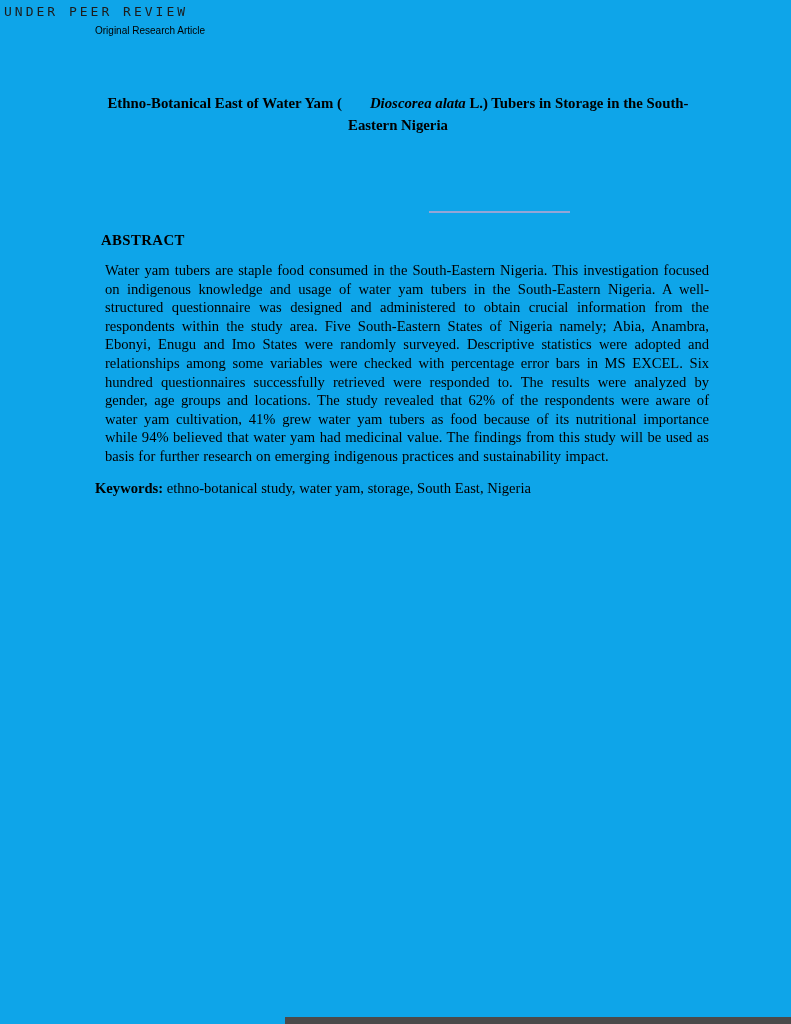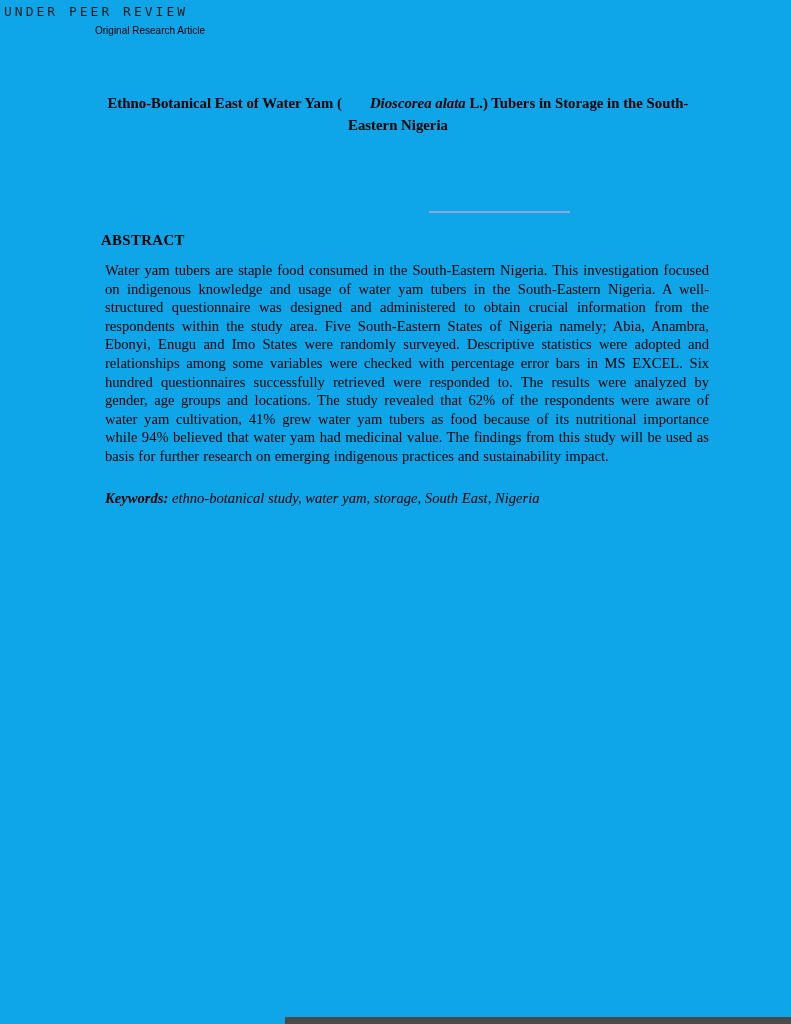--- a/index.html
+++ b/index.html
@@ -79,24 +79,23 @@
     font-size: 14.6px;
     line-height: 18.6px;
     text-align: justify;
     word-spacing: 0.5px;
   }
   .keywords {
     position: absolute;
     left: 93px;
     top: 477px;
     width: 604px;
-    margin: 12px;
+    margin: 2px;
     font-size: 14.6px;
     line-height: 18.6px;
-    font-style: italic;
   }
   .kw-label {
     font-weight: bold;
   }
   .bottom-strip {
     position: absolute;
     left: 285px;
     bottom: 0;
     width: 506px;
     height: 7px;

